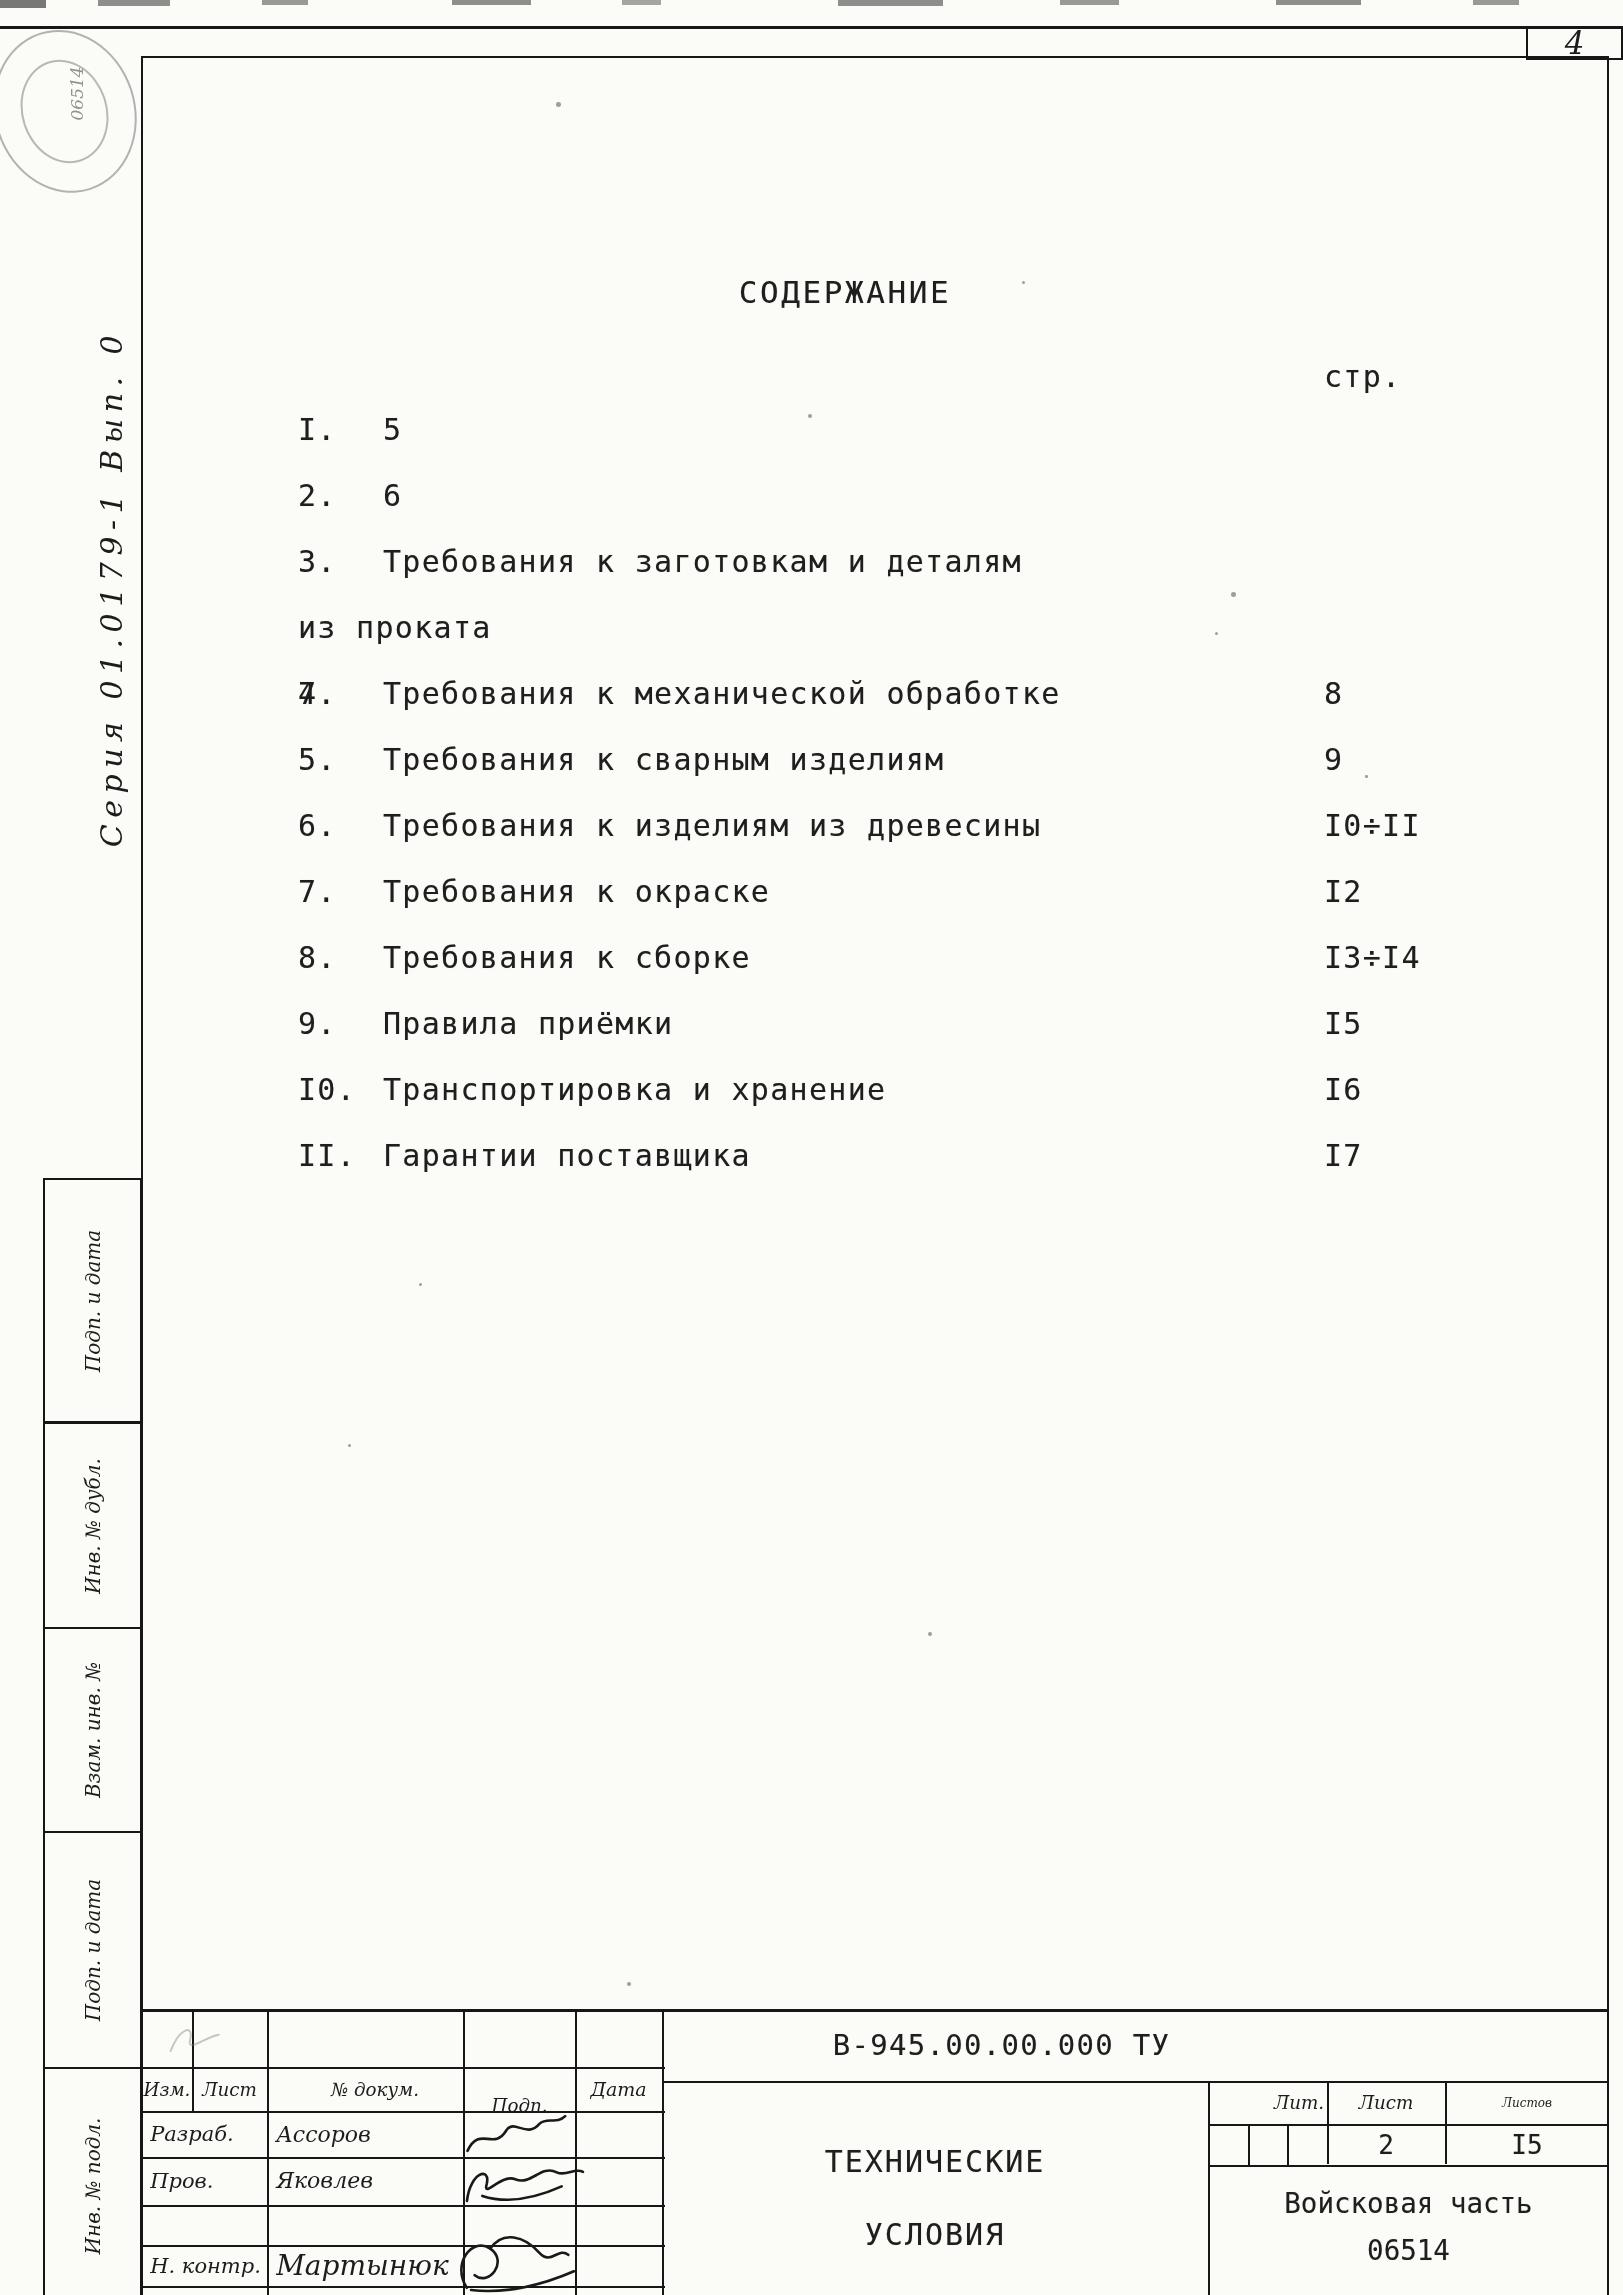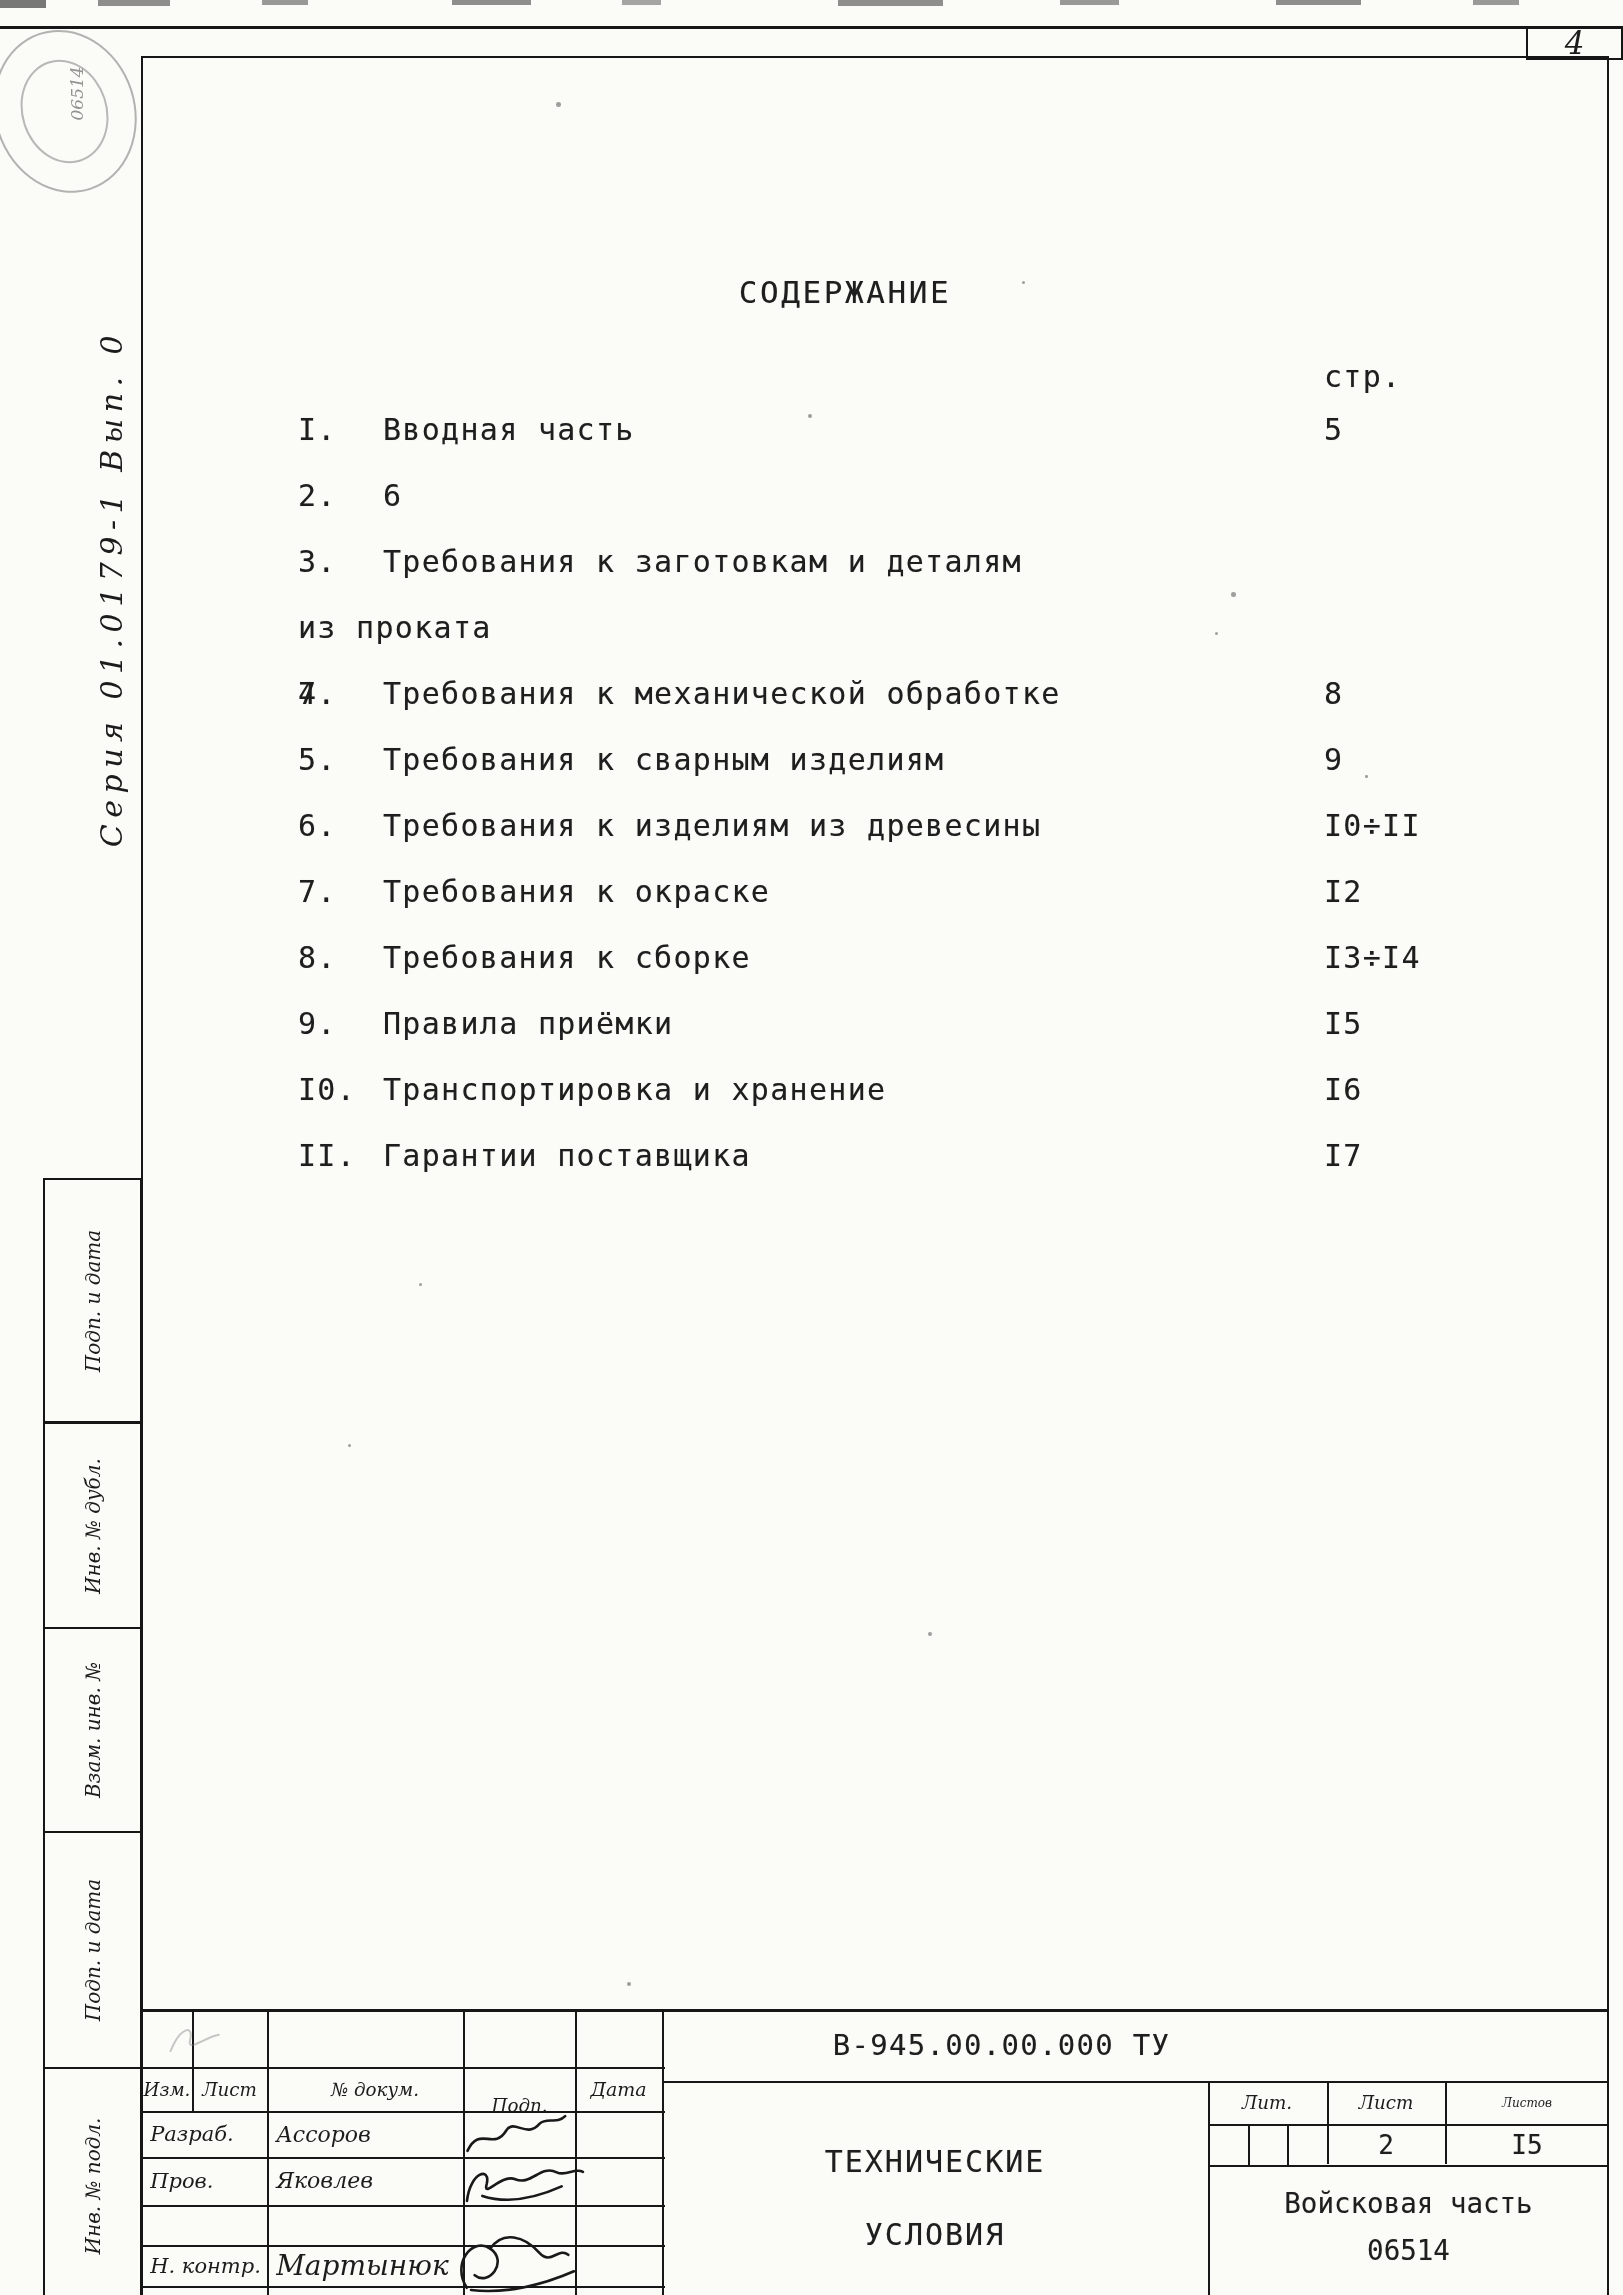--- a/index.html
+++ b/index.html
@@ -78,21 +78,20 @@
     <span class="hand">Инв. № подл.</span>
   </div>
 
   <div class="abs mono" style="left:845px;top:274px;transform:translateX(-50%);font-size:31px;letter-spacing:2.6px;white-space:nowrap;">СОДЕРЖАНИЕ</div>
   <div class="abs mono" style="left:1324px;top:359px;font-size:30px;letter-spacing:1.3px;">стр.</div>
 
   <div class="toc mono">
     <div class="toc-row">
       <div class="l1">
           <span class="num">I.</span>
-          <span class="lbl">Вводная часть</span>
           <span class="pg">5</span>
         </div>
     </div>
     <div class="toc-row">
       <div class="l1">
           <span class="num">2.</span>
           <span class="pg">6</span>
         </div>
     </div>
     <div class="toc-row has-l2">
@@ -221,21 +220,21 @@
     </svg>
 
     <div class="abs lft hand" style="left:141px;top:2286px;width:126px;height:39px;font-size:21px;"></div>
     <div class="abs lft hand" style="left:267px;top:2286px;width:196px;height:39px;font-size:22px;">Симонов</div>
 
     <div class="abs ctr mono" style="left:753px;top:2009px;width:497px;height:72px;font-size:29px;letter-spacing:1.3px;white-space:nowrap;">В-945.00.00.000 ТУ</div>
 
     <div class="abs ctr mono" style="left:662px;top:2135px;width:546px;height:52px;font-size:30px;letter-spacing:2px;">ТЕХНИЧЕСКИЕ</div>
     <div class="abs ctr mono" style="left:662px;top:2208px;width:546px;height:52px;font-size:30px;letter-spacing:2px;">УСЛОВИЯ</div>
 
-    <div class="abs ctr hand" style="left:1208px;top:2081px;width:118px;height:43px;font-size:18.3px;">Лит.</div>
+    <div class="abs ctr hand" style="left:1240px;top:2081px;width:118px;height:43px;font-size:18.3px;">Лит.</div>
     <div class="abs ctr hand" style="left:1327px;top:2081px;width:118px;height:43px;font-size:18.3px;">Лист</div>
     <div class="abs ctr hand" style="left:1445px;top:2081px;width:164px;height:43px;font-size:12px;">Листов</div>
     <div class="abs ctr mono" style="left:1327px;top:2124px;width:118px;height:41px;font-size:26px;">2</div>
     <div class="abs ctr mono" style="left:1445px;top:2124px;width:164px;height:41px;font-size:26px;">I5</div>
 
     <div class="abs ctr mono" style="left:1208px;top:2180px;width:401px;height:46px;font-size:27.5px;">Войсковая часть</div>
     <div class="abs ctr mono" style="left:1208px;top:2227px;width:401px;height:46px;font-size:27.5px;">06514</div>
   </div>
 
   <div class="dot" style="left:556px;top:102px;width:4.6px;height:4.6px;"></div>

